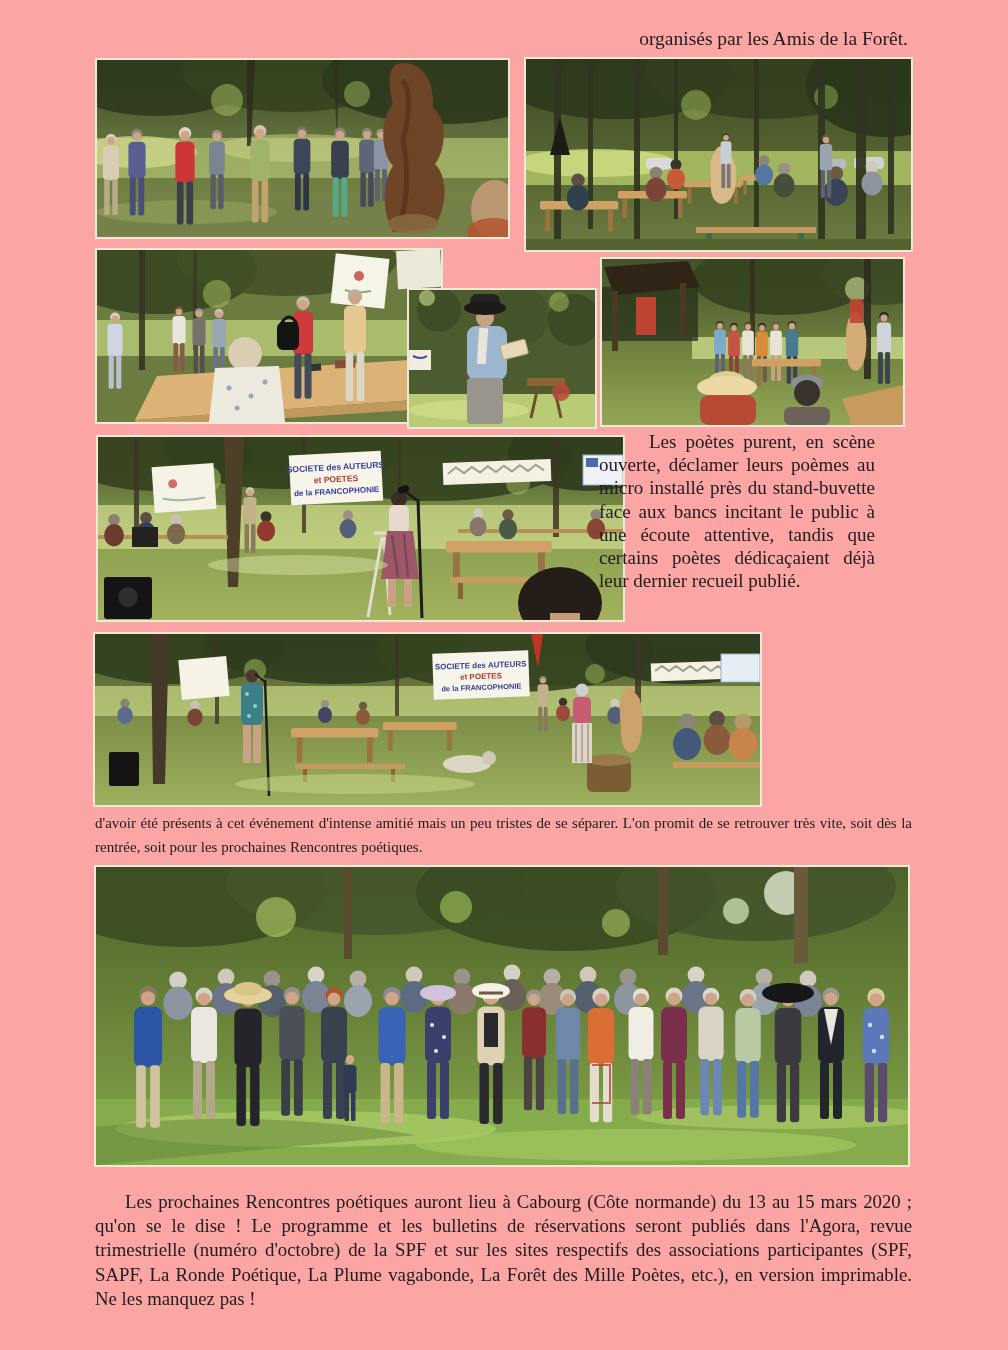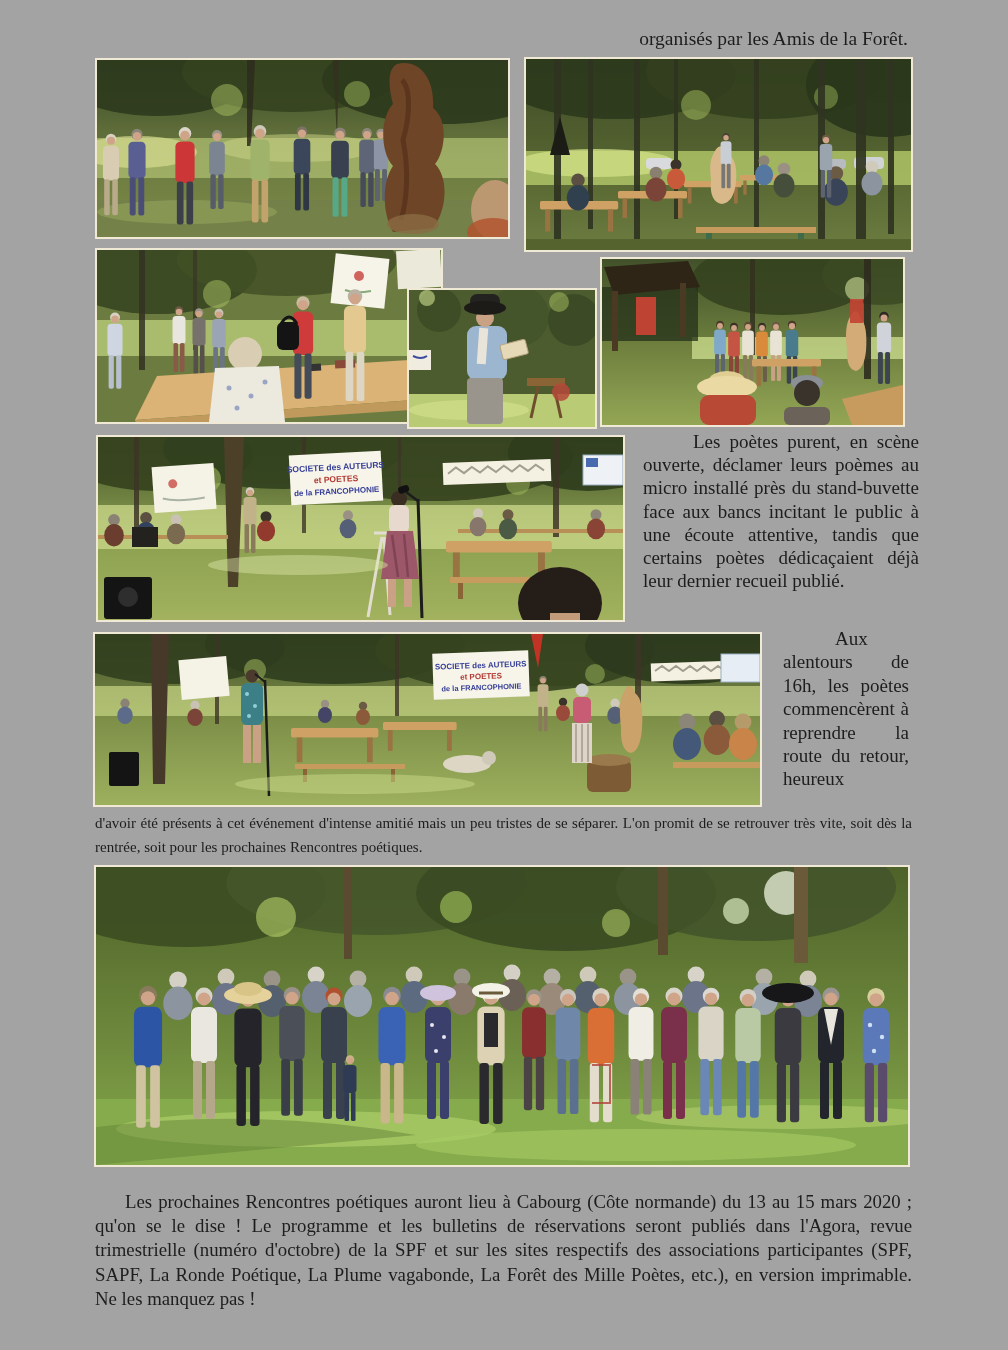--- a/index.html
+++ b/index.html
@@ -1,23 +1,23 @@
 <!DOCTYPE html>
 <html><head>
 <meta charset="utf-8">
 <style>
   html,body{margin:0;padding:0;background:#e8e8e8;}
   .page{
     position:relative;width:1008px;height:1350px;margin:0 auto;
-    background:#a3a3a3;overflow:hidden;
+    background:#fca5a5;overflow:hidden;
     font-family:"Liberation Serif","DejaVu Serif",serif;color:#1d1d1d;
   }
   .txt{position:absolute;text-align:justify;}
   .header-line{left:556px;top:28px;width:352px;font-size:19.5px;text-align:right;}
-  .col-open-stage{left:643px;top:430px;width:276px;font-size:19px;line-height:23.2px;text-indent:50px;}
+  .col-open-stage{left:599px;top:430px;width:276px;font-size:19px;line-height:23.2px;text-indent:50px;}
   .col-departure{left:783px;top:627px;width:126px;font-size:19px;line-height:23.4px;text-indent:52px;}
   .para-wide{left:95px;top:812px;width:817px;font-size:15px;line-height:23.5px;}
   .para-closing{left:95px;top:1190px;width:817px;font-size:18.8px;line-height:24.2px;text-indent:30px;}
   .photo{
     position:absolute;box-sizing:border-box;border:2px solid #efe9d6;background:#5d6c38;
   }
   .photo svg{display:block;width:100%;height:100%;}
 </style>
 </head>
 <body>
@@ -455,21 +455,20 @@
       <path d="M528,60 q7,-16 12,-1 q9,6 7,36 q-2,22 -11,24 q-11,-2 -10,-26 q-3,-24 2,-33 Z" fill="#caa26a"></path>
 
       <use href="#bust" transform="translate(592,104) scale(2)" style="--t:#44597a;--h:#8c8678"></use>
       <use href="#bust" transform="translate(622,100) scale(1.9)" style="--t:#8a5a3a;--h:#5a4f40"></use>
       <use href="#bust" transform="translate(648,104) scale(2)" style="--t:#c9844a;--h:#b59a6a"></use>
       <rect x="578" y="128" width="87" height="6" fill="#c79a5e"></rect>
       <ellipse cx="260" cy="150" rx="120" ry="10" fill="#c9d98a" opacity="0.5"></ellipse>
     </svg>
   </div>
 
-  <div class="txt col-departure">Aux alentours de 16h, les poètes commencèrent à reprendre la route du retour, heureux</div>
 
   <div class="txt para-wide">d'avoir été présents à cet événement d'intense amitié mais un peu tristes de se séparer. L'on promit de se retrouver très vite, soit dès la rentrée, soit pour les prochaines Rencontres poétiques.</div>
 
   <div class="photo" style="left:94px;top:865px;width:816px;height:302px;">
     <svg viewBox="0 0 812 298" preserveAspectRatio="none">
       <defs>
           <linearGradient id="gH" x1="0" y1="0" x2="0" y2="1">
         <stop offset="0" stop-color="#4e6229"></stop>
             <stop offset="0.6" stop-color="#6f8a3d"></stop>
             <stop offset="1" stop-color="#86ab4c"></stop>

